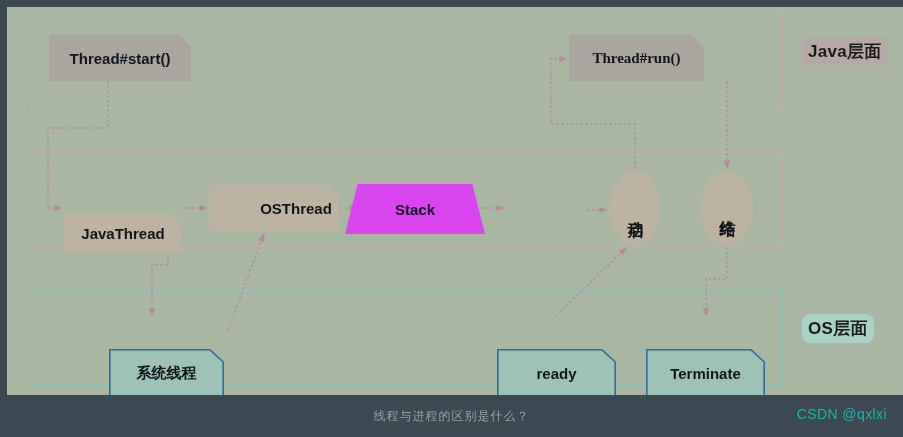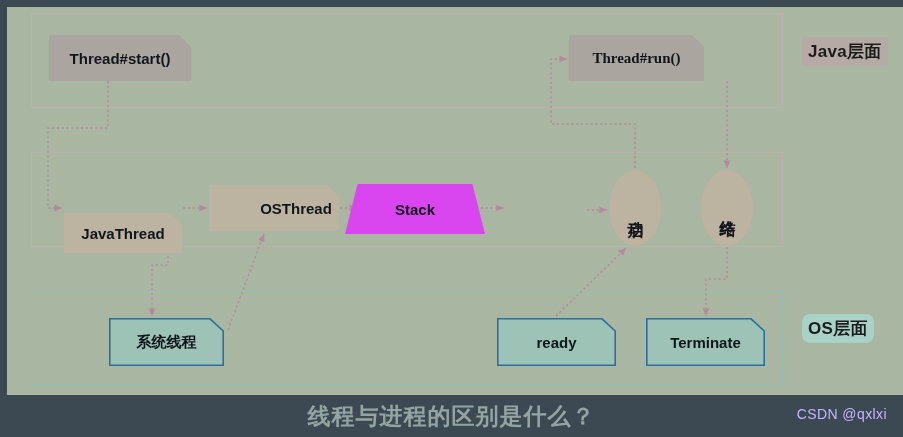--- a/index.html
+++ b/index.html
@@ -69,21 +69,21 @@
     z-index: 4;
   }
   
   .note {
     background: #aba5a0;
     clip-path: polygon(0 0, calc(100% - 12px) 0, 100% 12px, 100% 100%, 0 100%);
   }
   .note-jvm { background: #bdb3a1; }
 
   
-  .note-os { background: transparent; }
+  .note-os { background: transparent; margin-top: 31px; }
   .note-os svg { position: absolute; left: 0; top: 0; }
   .note-os .lbl { position: relative; z-index: 2; }
 
   
   .trapezoid {
     background: #d946ef;
     clip-path: polygon(9% 0, 91% 0, 100% 100%, 0 100%);
   }
   
   .cylinder { background: transparent; }
@@ -146,30 +146,29 @@
     background: #3c4852;
     z-index: 10;
   }
   #caption-text {
     position: absolute;
     left: 0; top: 0;
     width: 903px; height: 42px;
     display: flex;
     align-items: center;
     justify-content: center;
-    font-size: 23px;
+    font-size: 12px;
     color: #93a5a2;
     letter-spacing: 1px;
-    font-weight: bold;
   }
   #watermark {
     position: absolute;
     right: 16px; top: 11px;
     font-size: 14px;
-    color: #c4b5fd;
+    color: #14b8a6;
     letter-spacing: .4px;
   }
 </style>
 </head>
 <body>
 
 <div id="page">
 
   <div id="top-strip"></div>
   <div id="left-strip"></div>

